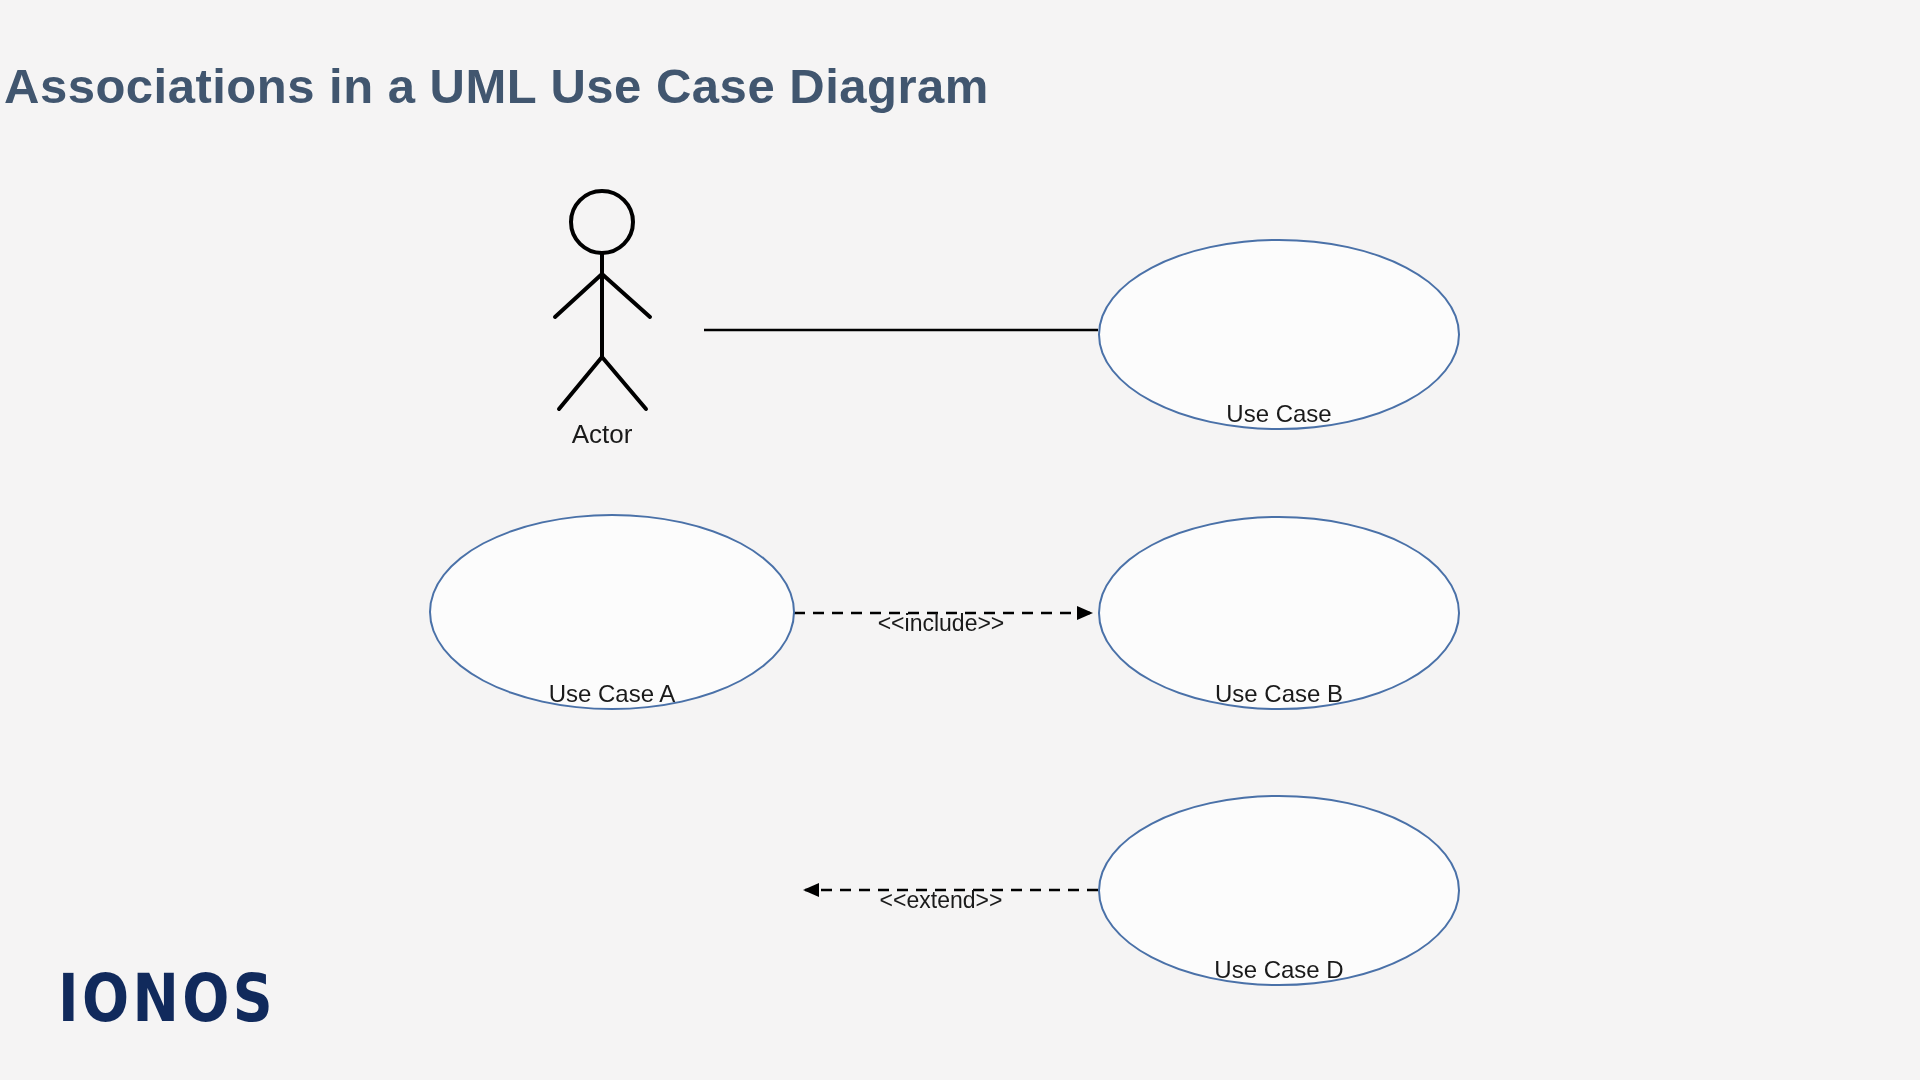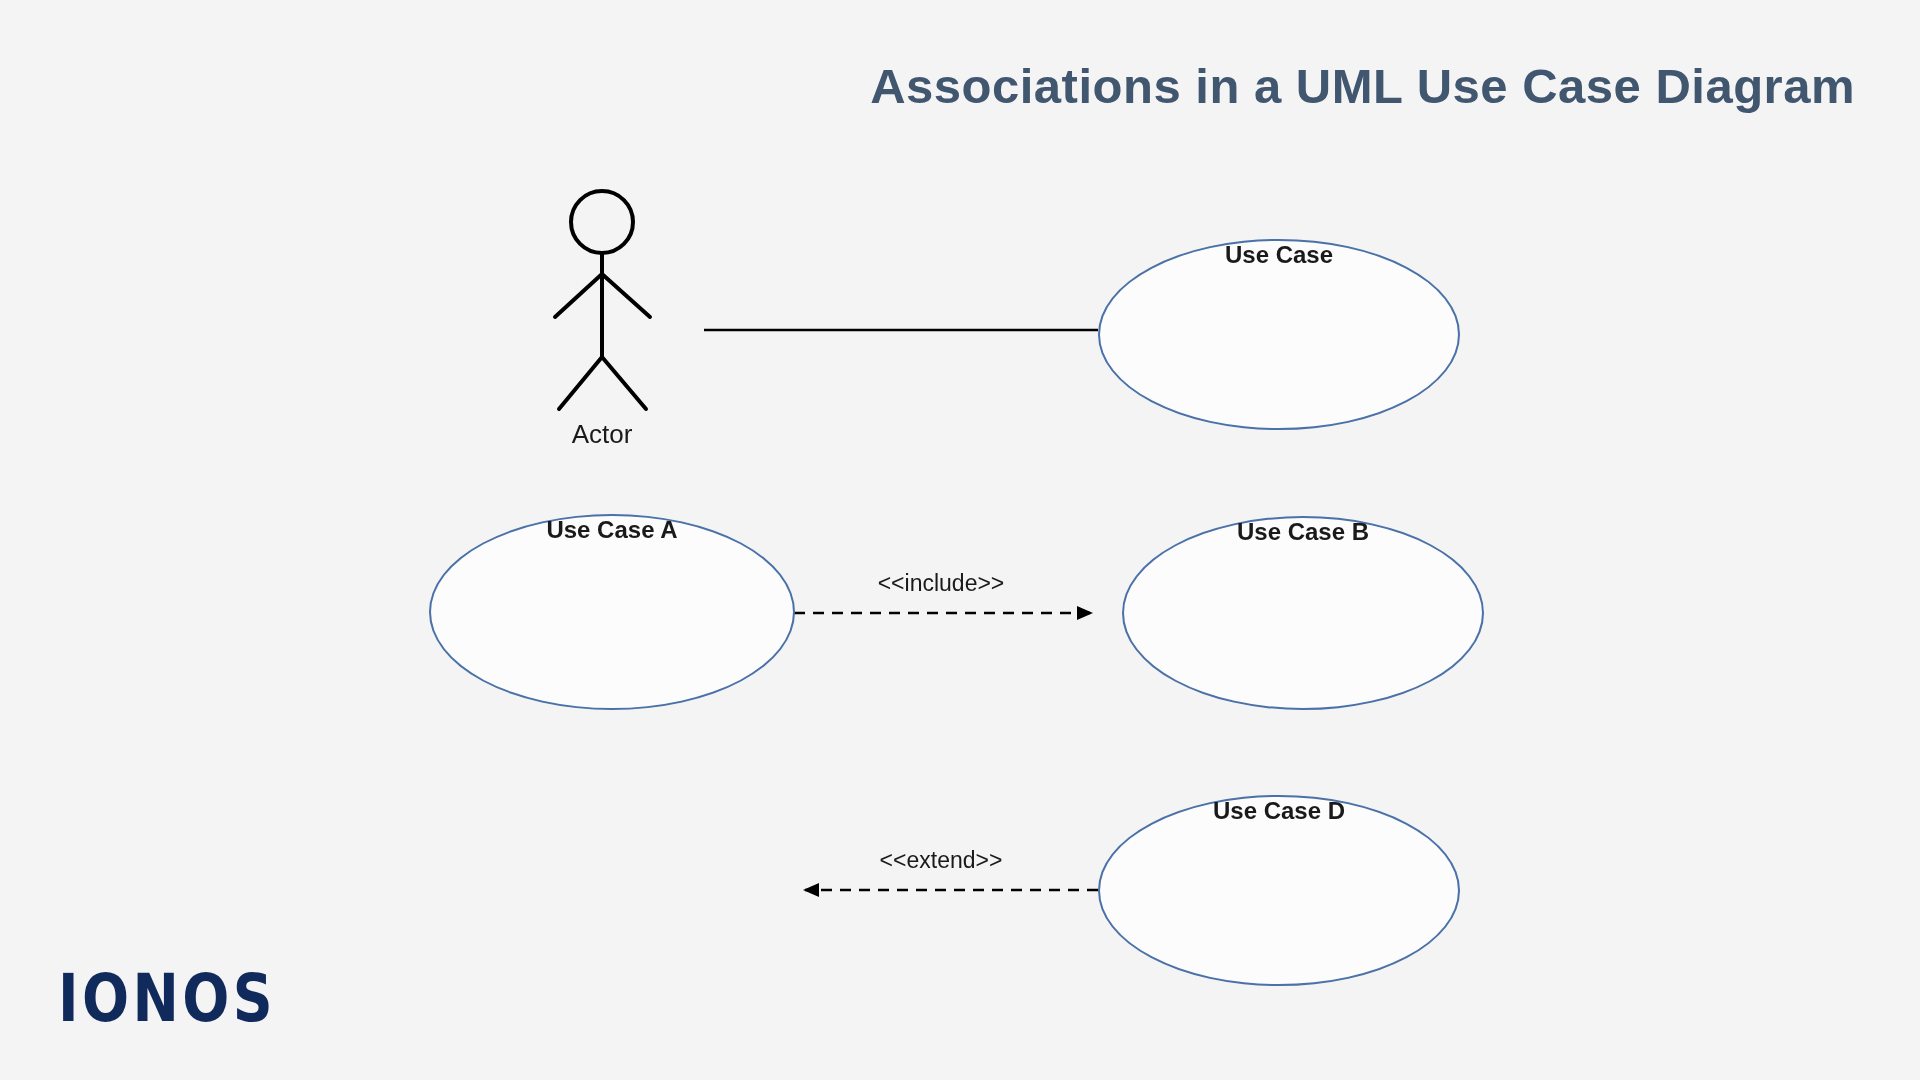--- a/index.html
+++ b/index.html
@@ -11,55 +11,55 @@
   .canvas {
     position: relative;
     width: 1920px;
     height: 1080px;
     background: var(--bg, #f5f4f4);
     overflow: hidden;
   }
   .title {
     position: absolute;
     top: 58px;
-    left: 15px;
+    left: 4px;
     width: 1840px;
     margin: 0;
-    text-align: right;
+    text-align: left;
     font-size: 49px;
     font-weight: 700;
     letter-spacing: 0.5px;
     color: var(--title-color, #41566f);
   }
   .overlay {
     position: absolute;
     top: 0; left: 0;
     width: 1920px; height: 1080px;
     pointer-events: none;
   }
   .node {
     position: absolute;
     border: 2px solid var(--node-border, #4a71a8);
     border-radius: 50%;
     background: var(--node-fill, #fcfcfc);
     display: flex;
-    align-items: flex-start;
+    align-items: flex-end;
     justify-content: center;
-    font-weight: bold;
   }
   .node-label {
     font-size: 24px;
     color: var(--text-color, #1a1a1a);
   }
   .edge-label {
     position: absolute;
     width: 300px;
     text-align: center;
     font-size: 23px;
     color: var(--text-color, #1a1a1a);
+    margin-top: 40px;
   }
   .actor-label {
     position: absolute;
     left: 502px;
     top: 419px;
     width: 200px;
     text-align: center;
     font-size: 26px;
     color: var(--text-color, #1a1a1a);
   }
@@ -113,21 +113,21 @@
   <div class="actor-label">Actor</div>
 
   <div class="node" style="left:1098px; top:239px; width:362px; height:191px;">
     <span class="node-label">Use Case</span>
   </div>
 
   <div class="node" style="left:429px; top:514px; width:366px; height:196px;">
     <span class="node-label">Use Case A</span>
   </div>
 
-  <div class="node" style="left:1122px; top:516px; width:362px; height:194px;">
+  <div class="node" style="left:1098px; top:516px; width:362px; height:194px;">
     <span class="node-label">Use Case B</span>
   </div>
 
 
   <div class="node" style="left:1098px; top:795px; width:362px; height:191px;">
     <span class="node-label">Use Case D</span>
   </div>
 
   <div class="edge-label" style="left:791px; top:570px;">&lt;&lt;include&gt;&gt;</div>
 

